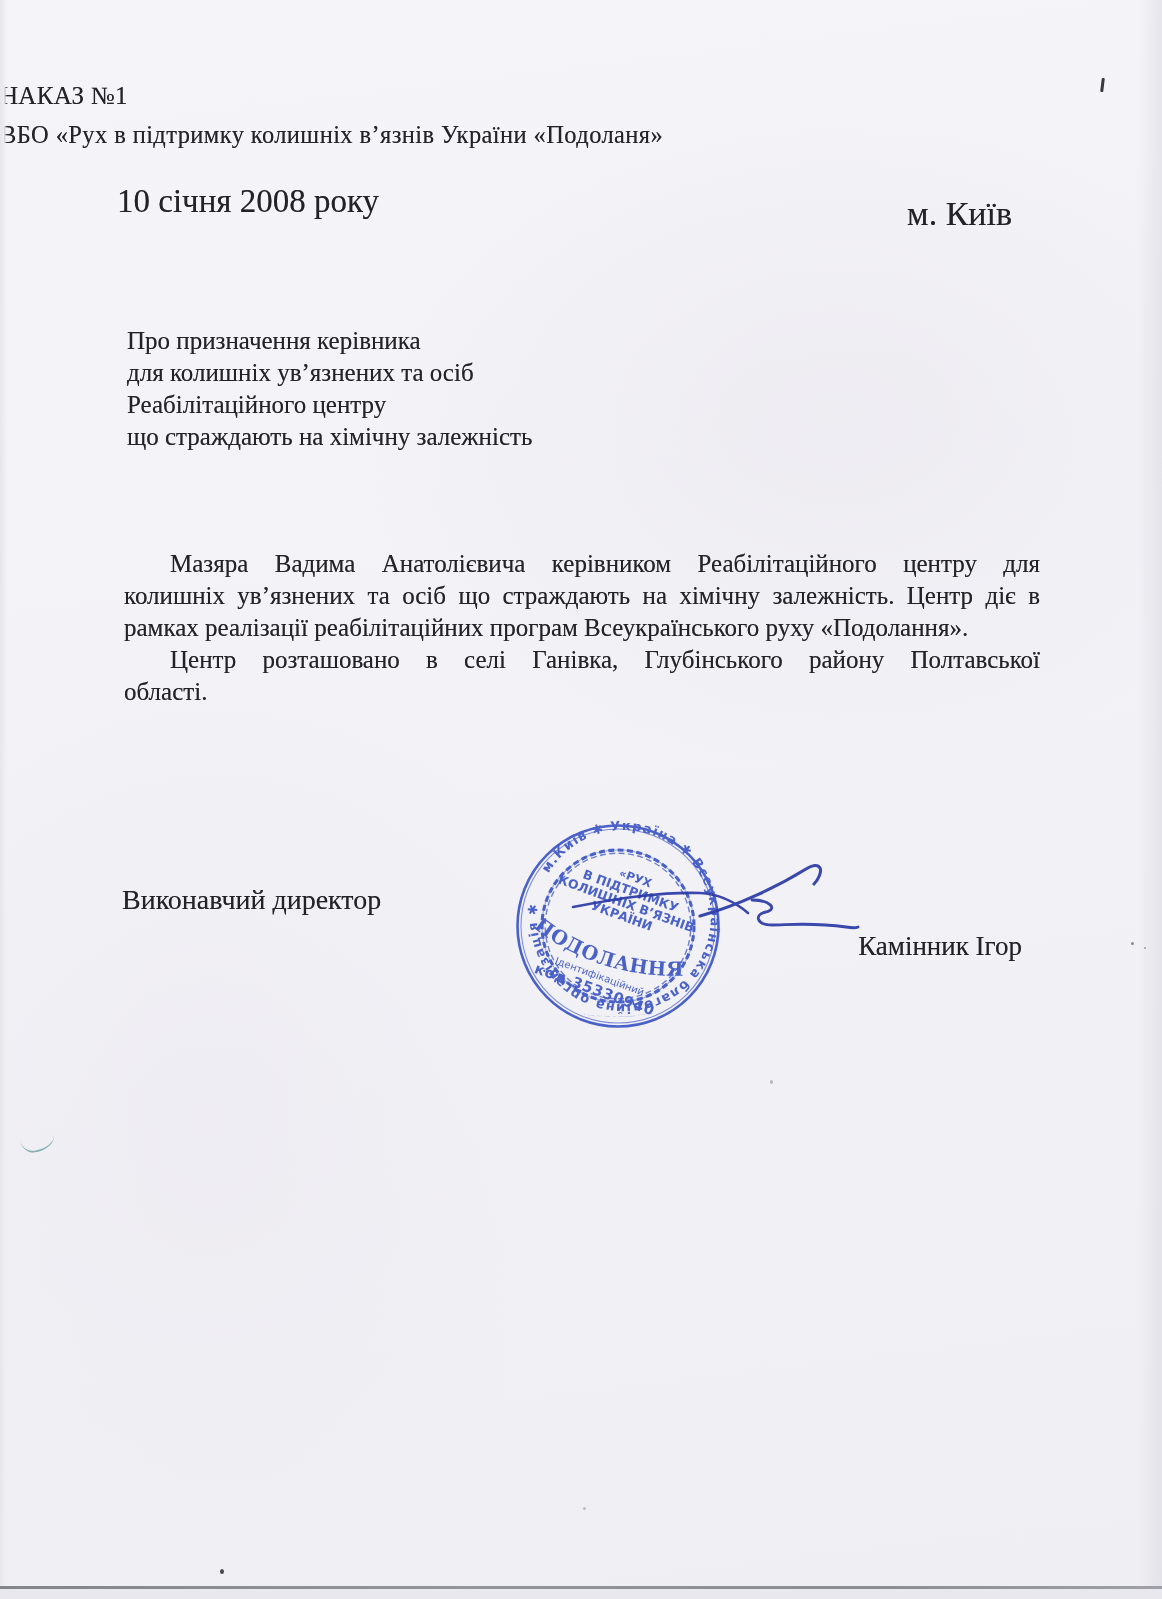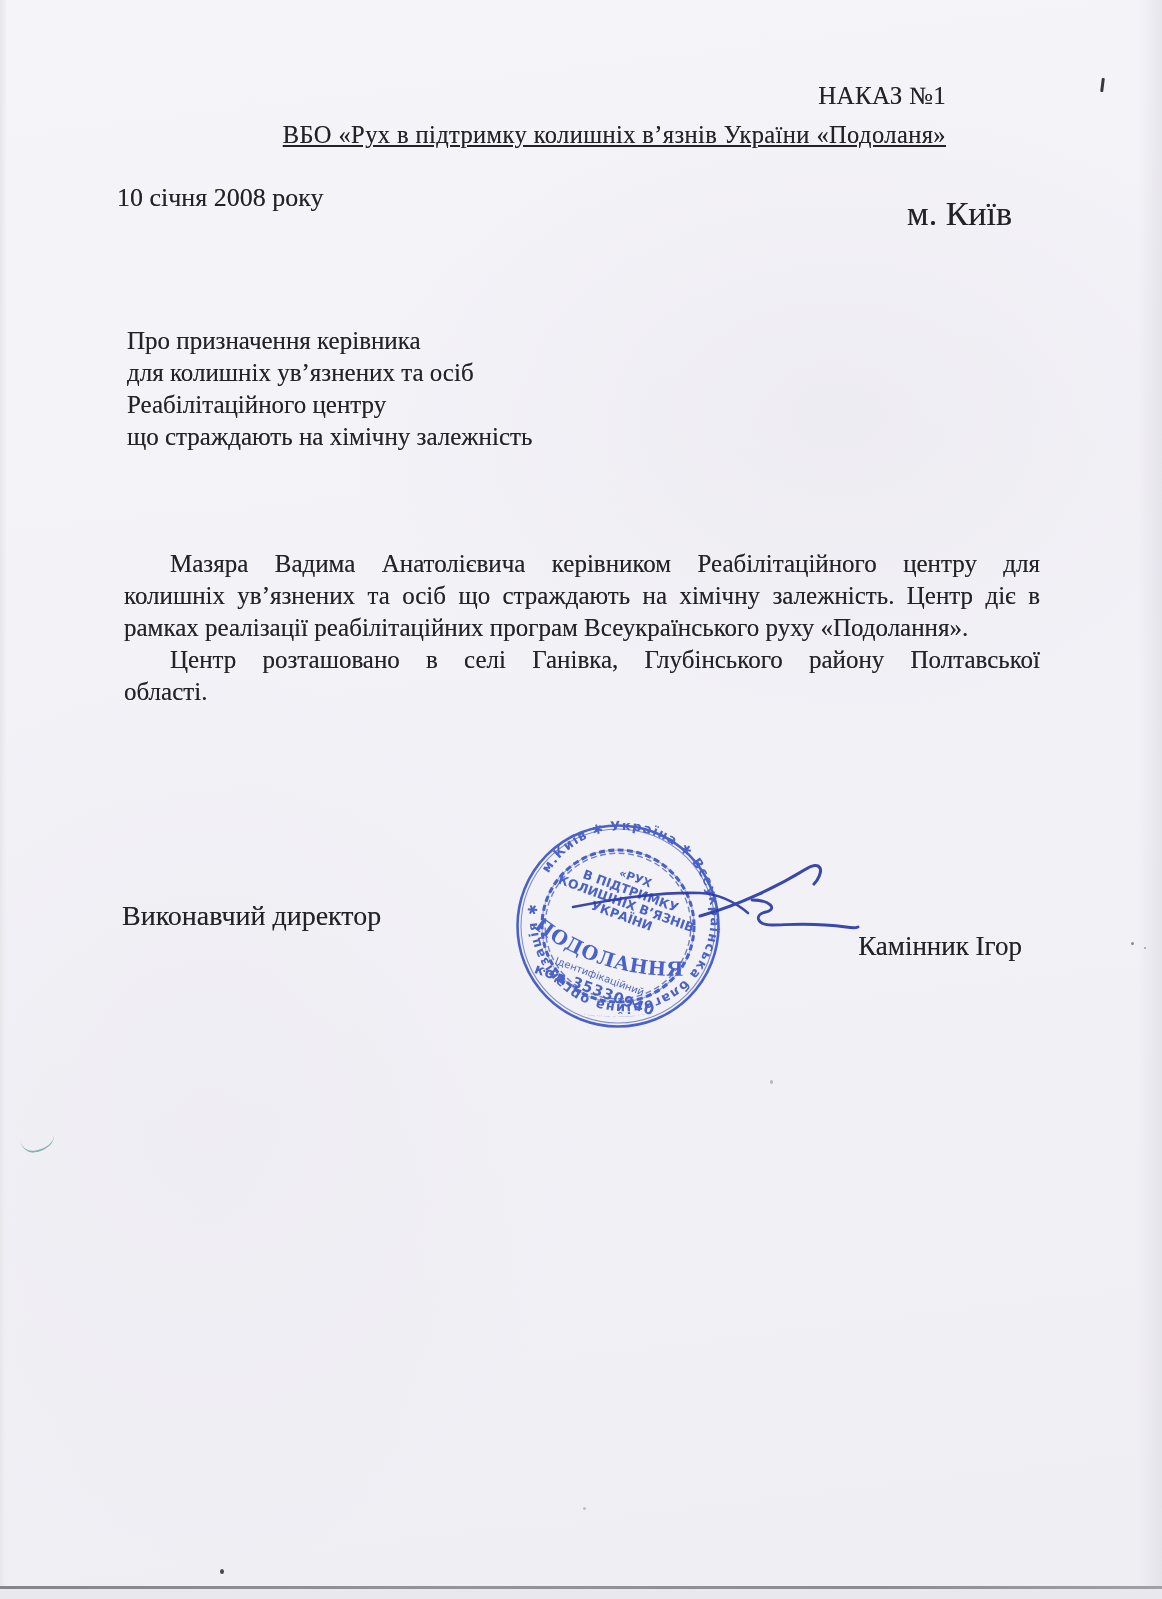--- a/index.html
+++ b/index.html
@@ -10,31 +10,31 @@
     overflow:hidden;
     background:
       radial-gradient(ellipse 700px 500px at 72% 26%, rgba(228,226,234,.38), transparent 70%),
       radial-gradient(ellipse 500px 600px at 18% 70%, rgba(231,229,237,.30), transparent 75%),
       linear-gradient(173deg,#f5f4f8 0%,#f2f1f6 55%,#efeef3 100%);
     font-family:"Liberation Serif","DejaVu Serif",serif;
     color:#232327;
   }
   .abs{position:absolute;}
   .doc-text{color:#232327;text-shadow:0 0 .5px rgba(45,45,50,.55);}
-  .center-line{left:0;width:946px;text-align:right;}
+  .center-line{left:0;width:946px;text-align:left;}
   .title{top:82px;font-size:25px;letter-spacing:.3px;}
-  .subtitle{top:121px;font-size:24.5px;letter-spacing:.4px;text-decoration:underline;}
-  .date-left{top:183px;left:117px;font-size:26px;}
+  .subtitle{top:121px;font-size:24.5px;letter-spacing:.4px;}
+  .date-left{top:183px;left:117px;font-size:33px;}
   .place-right{top:195px;right:150px;font-size:34px;}
   .subject{top:325px;left:127px;width:620px;font-size:25px;line-height:32px;white-space:nowrap;}
   .bodyblock{top:548px;left:124px;width:916px;font-size:25px;line-height:32px;}
   .jline{text-align:justify;text-align-last:justify;}
   .jline-end{text-align:justify;text-align-last:left;}
   .indent{text-indent:46px;}
-  .sig-role{top:884px;left:122px;font-size:28px;margin-top:16px;}
+  .sig-role{top:884px;left:122px;font-size:28px;}
   .sig-name{top:931px;right:140px;font-size:27px;}
 
   .stamp-svg{left:497px;top:805px;opacity:.93;}
   .sign-svg{left:545px;top:820px;}
 
   
   .left-edge{left:0;top:0;width:7px;height:1599px;background:linear-gradient(90deg,#e6e6eb 0%,#eeedf2 60%,rgba(238,237,242,0) 100%);}
   .right-shade{right:0;top:0;width:24px;height:1599px;background:linear-gradient(270deg,rgba(214,212,222,.45),rgba(214,212,222,0));}
   .bottom-line{left:0;top:1586px;width:1162px;height:3px;background:linear-gradient(90deg,#84848c 0%,#94949b 40%,#8b8b93 75%,#a0a0a8 100%);}
   .bottom-strip{left:0;top:1589px;width:1162px;height:10px;background:#e9e8ee;}

